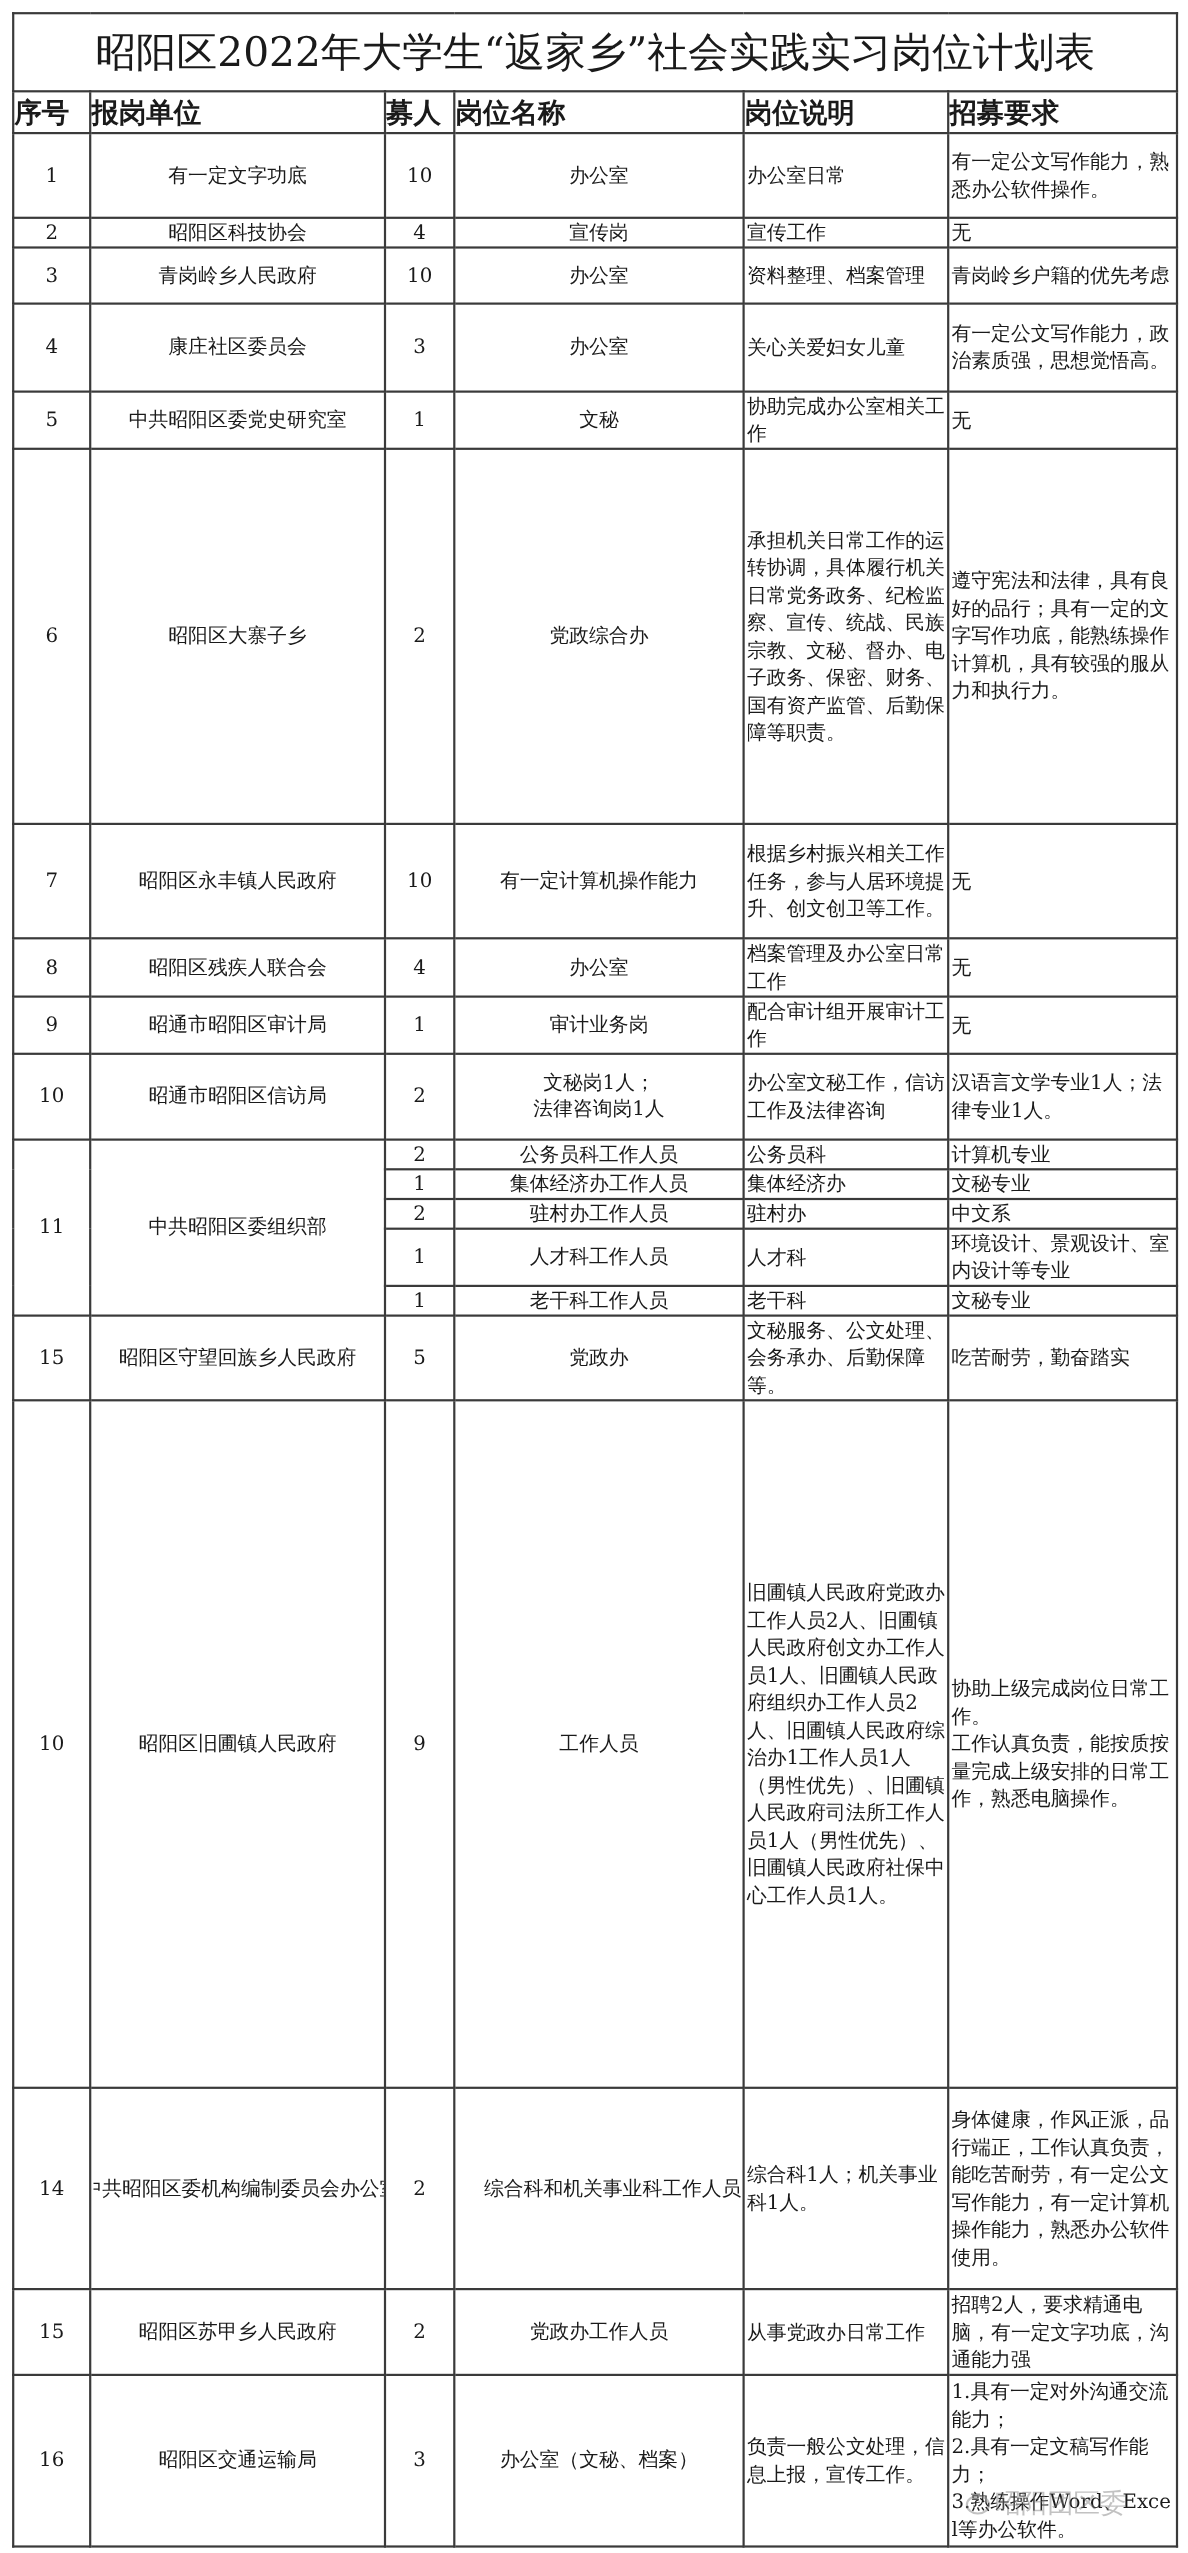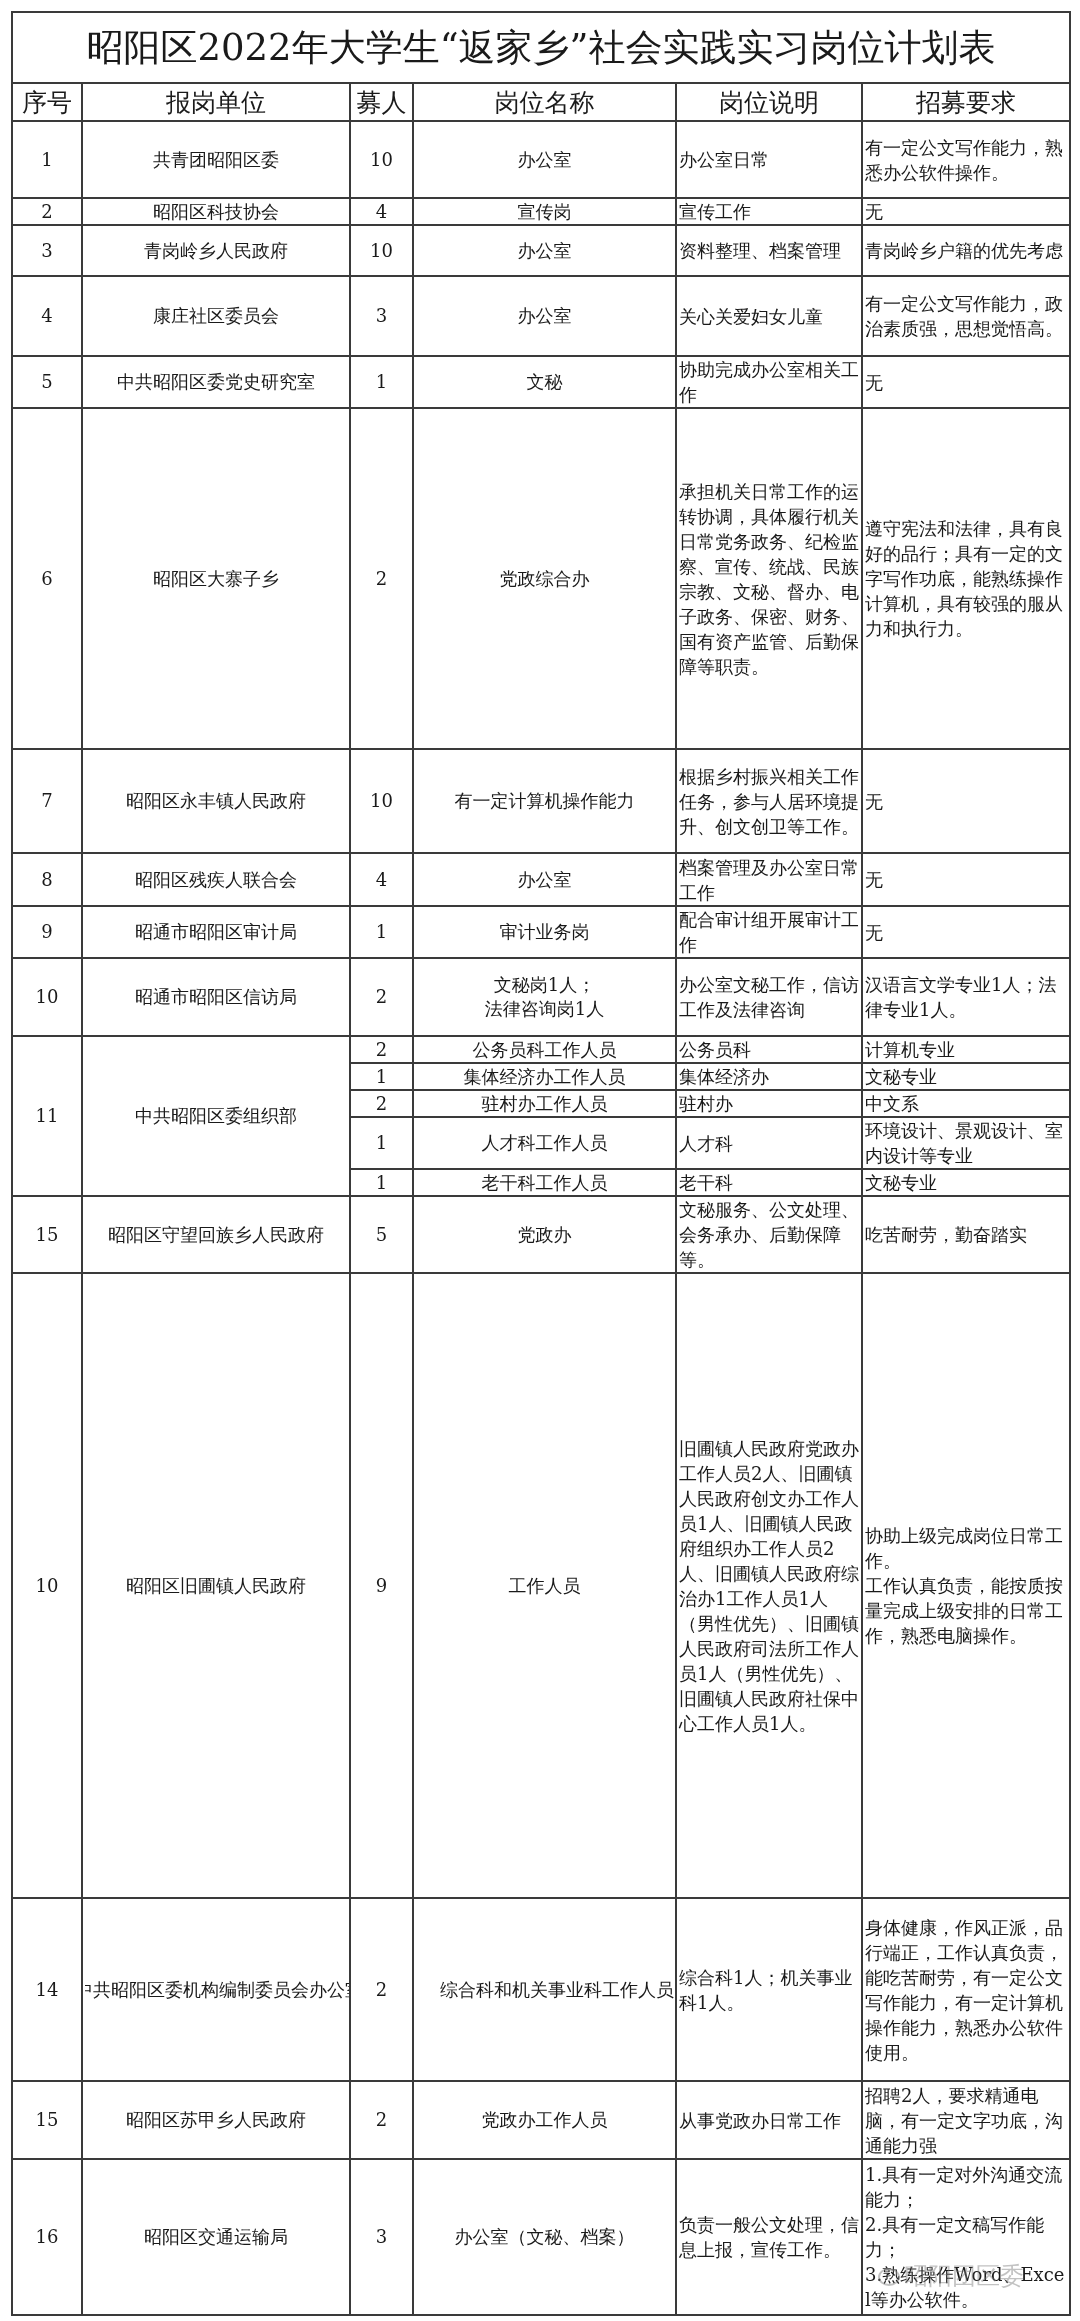--- a/index.html
+++ b/index.html
@@ -4,21 +4,21 @@
 <style>
   html, body { margin: 0; padding: 0; background: #ffffff; }
   body { width: 1080px; height: 2321px; position: relative; overflow: hidden;
          font-family: "DejaVu Serif", "Liberation Serif", serif; color: #1a1a1a; }
   table.plan { position: absolute; left: 11px; top: 11px; border-collapse: collapse;
                table-layout: fixed; width: 1058px; }
   table.plan td, table.plan th { border: 2px solid #3a3a3a; padding: 0 2px; overflow: hidden;
                vertical-align: middle; box-sizing: border-box; }
   .title { font-size: 37px; text-align: center; font-weight: normal; letter-spacing: 0px;
            font-family: "DejaVu Serif", "Liberation Serif", serif; }
-  .hdr { font-size: 25px; text-align: center; font-weight: normal; white-space: nowrap;
+  .hdr { font-size: 25px; font-weight: bold; white-space: nowrap;
          font-family: "DejaVu Sans", "Liberation Sans", sans-serif; padding: 0 !important; }
   .c { text-align: center; font-size: 18px; line-height: 24px; }
   .l { text-align: left; font-size: 18px; line-height: 25px; word-break: break-all; }
   .nowrap { white-space: nowrap; text-align: center; }
   .clip { white-space: nowrap; overflow: hidden; text-overflow: clip; }
   .pre { white-space: pre-line; }
   .watermark { position: absolute; left: 878px; top: 2260px; font-size: 24px; color: rgba(120,120,120,0.45);
                font-family: "DejaVu Sans", "Liberation Sans", sans-serif; pointer-events: none; white-space: nowrap; }
   .wm-icon { display: inline-block; width: 18px; height: 14px; border: 2px solid rgba(120,120,120,0.45);
              border-radius: 50%; margin-right: 4px; vertical-align: middle; }
@@ -43,21 +43,21 @@
       <td class="hdr">序号</td>
       <td class="hdr">报岗单位</td>
       <td class="hdr">募人</td>
       <td class="hdr">岗位名称</td>
       <td class="hdr">岗位说明</td>
       <td class="hdr">招募要求</td>
     </tr>
 
     <tr style="height:77px">
       <td class="c">1</td>
-      <td class="c">共青团昭阳区委</td>
+      <td class="c">有一定文字功底</td>
       <td class="c">10</td>
       <td class="c">办公室</td>
       <td class="l">办公室日常</td>
       <td class="l">有一定公文写作能力，熟悉办公软件操作。</td>
     </tr>
 
     <tr style="height:27px">
       <td class="c">2</td>
       <td class="c">昭阳区科技协会</td>
       <td class="c">4</td>

